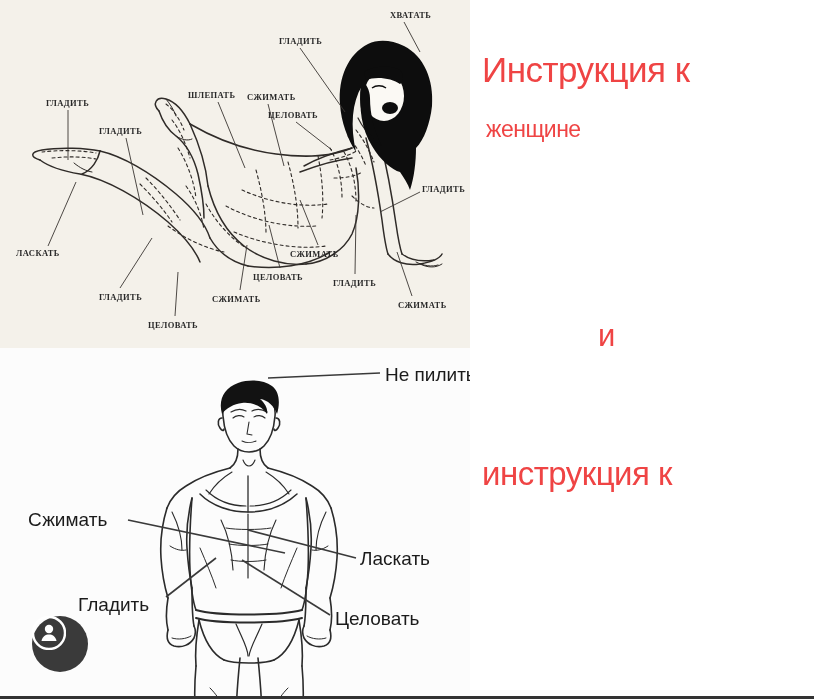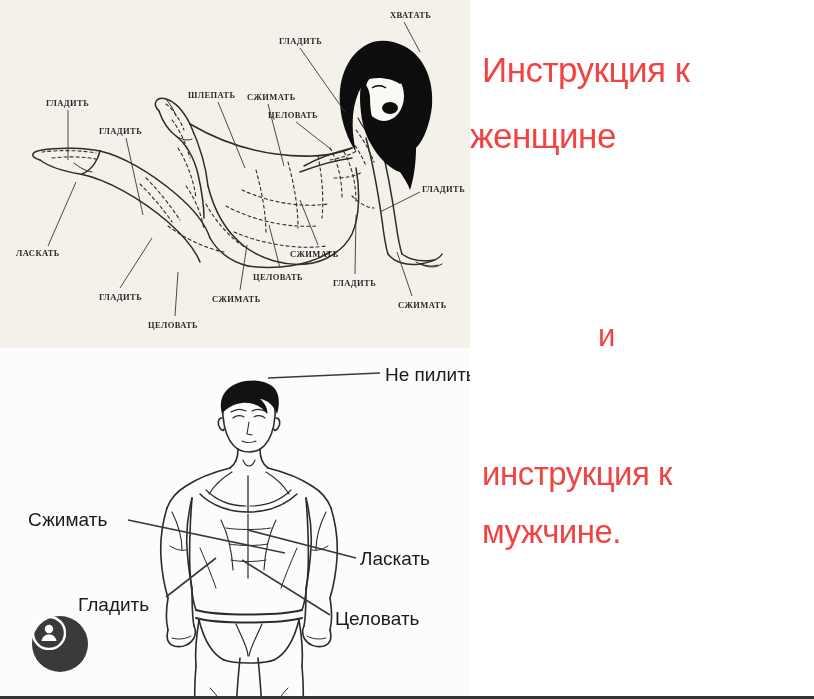--- a/index.html
+++ b/index.html
@@ -53,21 +53,21 @@
   }
   .cap-line {
     position:absolute;
     font-family:"Liberation Sans", sans-serif;
     font-weight:normal;
     color:#ef4444;
     white-space:nowrap;
     letter-spacing:-0.5px;
   }
   #cap1 { left:12px; top:50px;  font-size:35px; }
-  #cap2 { left:0; top:116px; font-size:35px; }
+  #cap2 { left:16px; top:116px; font-size:23px; }
   #cap3 { left:128px; top:318px; font-size:31px; }
   #cap4 { left:12px; top:455px; font-size:33px; }
   #cap5 { left:12px; top:513px; font-size:33px; }
 
   
   .avatar {
     position:absolute; left:32px; top:616px;
     width:56px; height:56px; border-radius:50%;
     background:#3a3a3a;
     display:flex; align-items:center; justify-content:center;
@@ -345,17 +345,16 @@
         <path d="M9.5 25 C10.5 20.5 13.5 18.6 17 18.6 C20.5 18.6 23.5 20.5 24.5 25 Z" fill="#ffffff"></path>
       </svg>
     </div>
   </div>
 
   <div class="caption">
     <div class="cap-line" id="cap1">Инструкция к</div>
     <div class="cap-line" id="cap2">женщине</div>
     <div class="cap-line" id="cap3">и</div>
     <div class="cap-line" id="cap4">инструкция к</div>
-    <div class="cap-line" id="cap5">мужчине.</div>
   </div>
 
   <div class="bottom-rule"></div>
 </div>
 
 </body></html>

